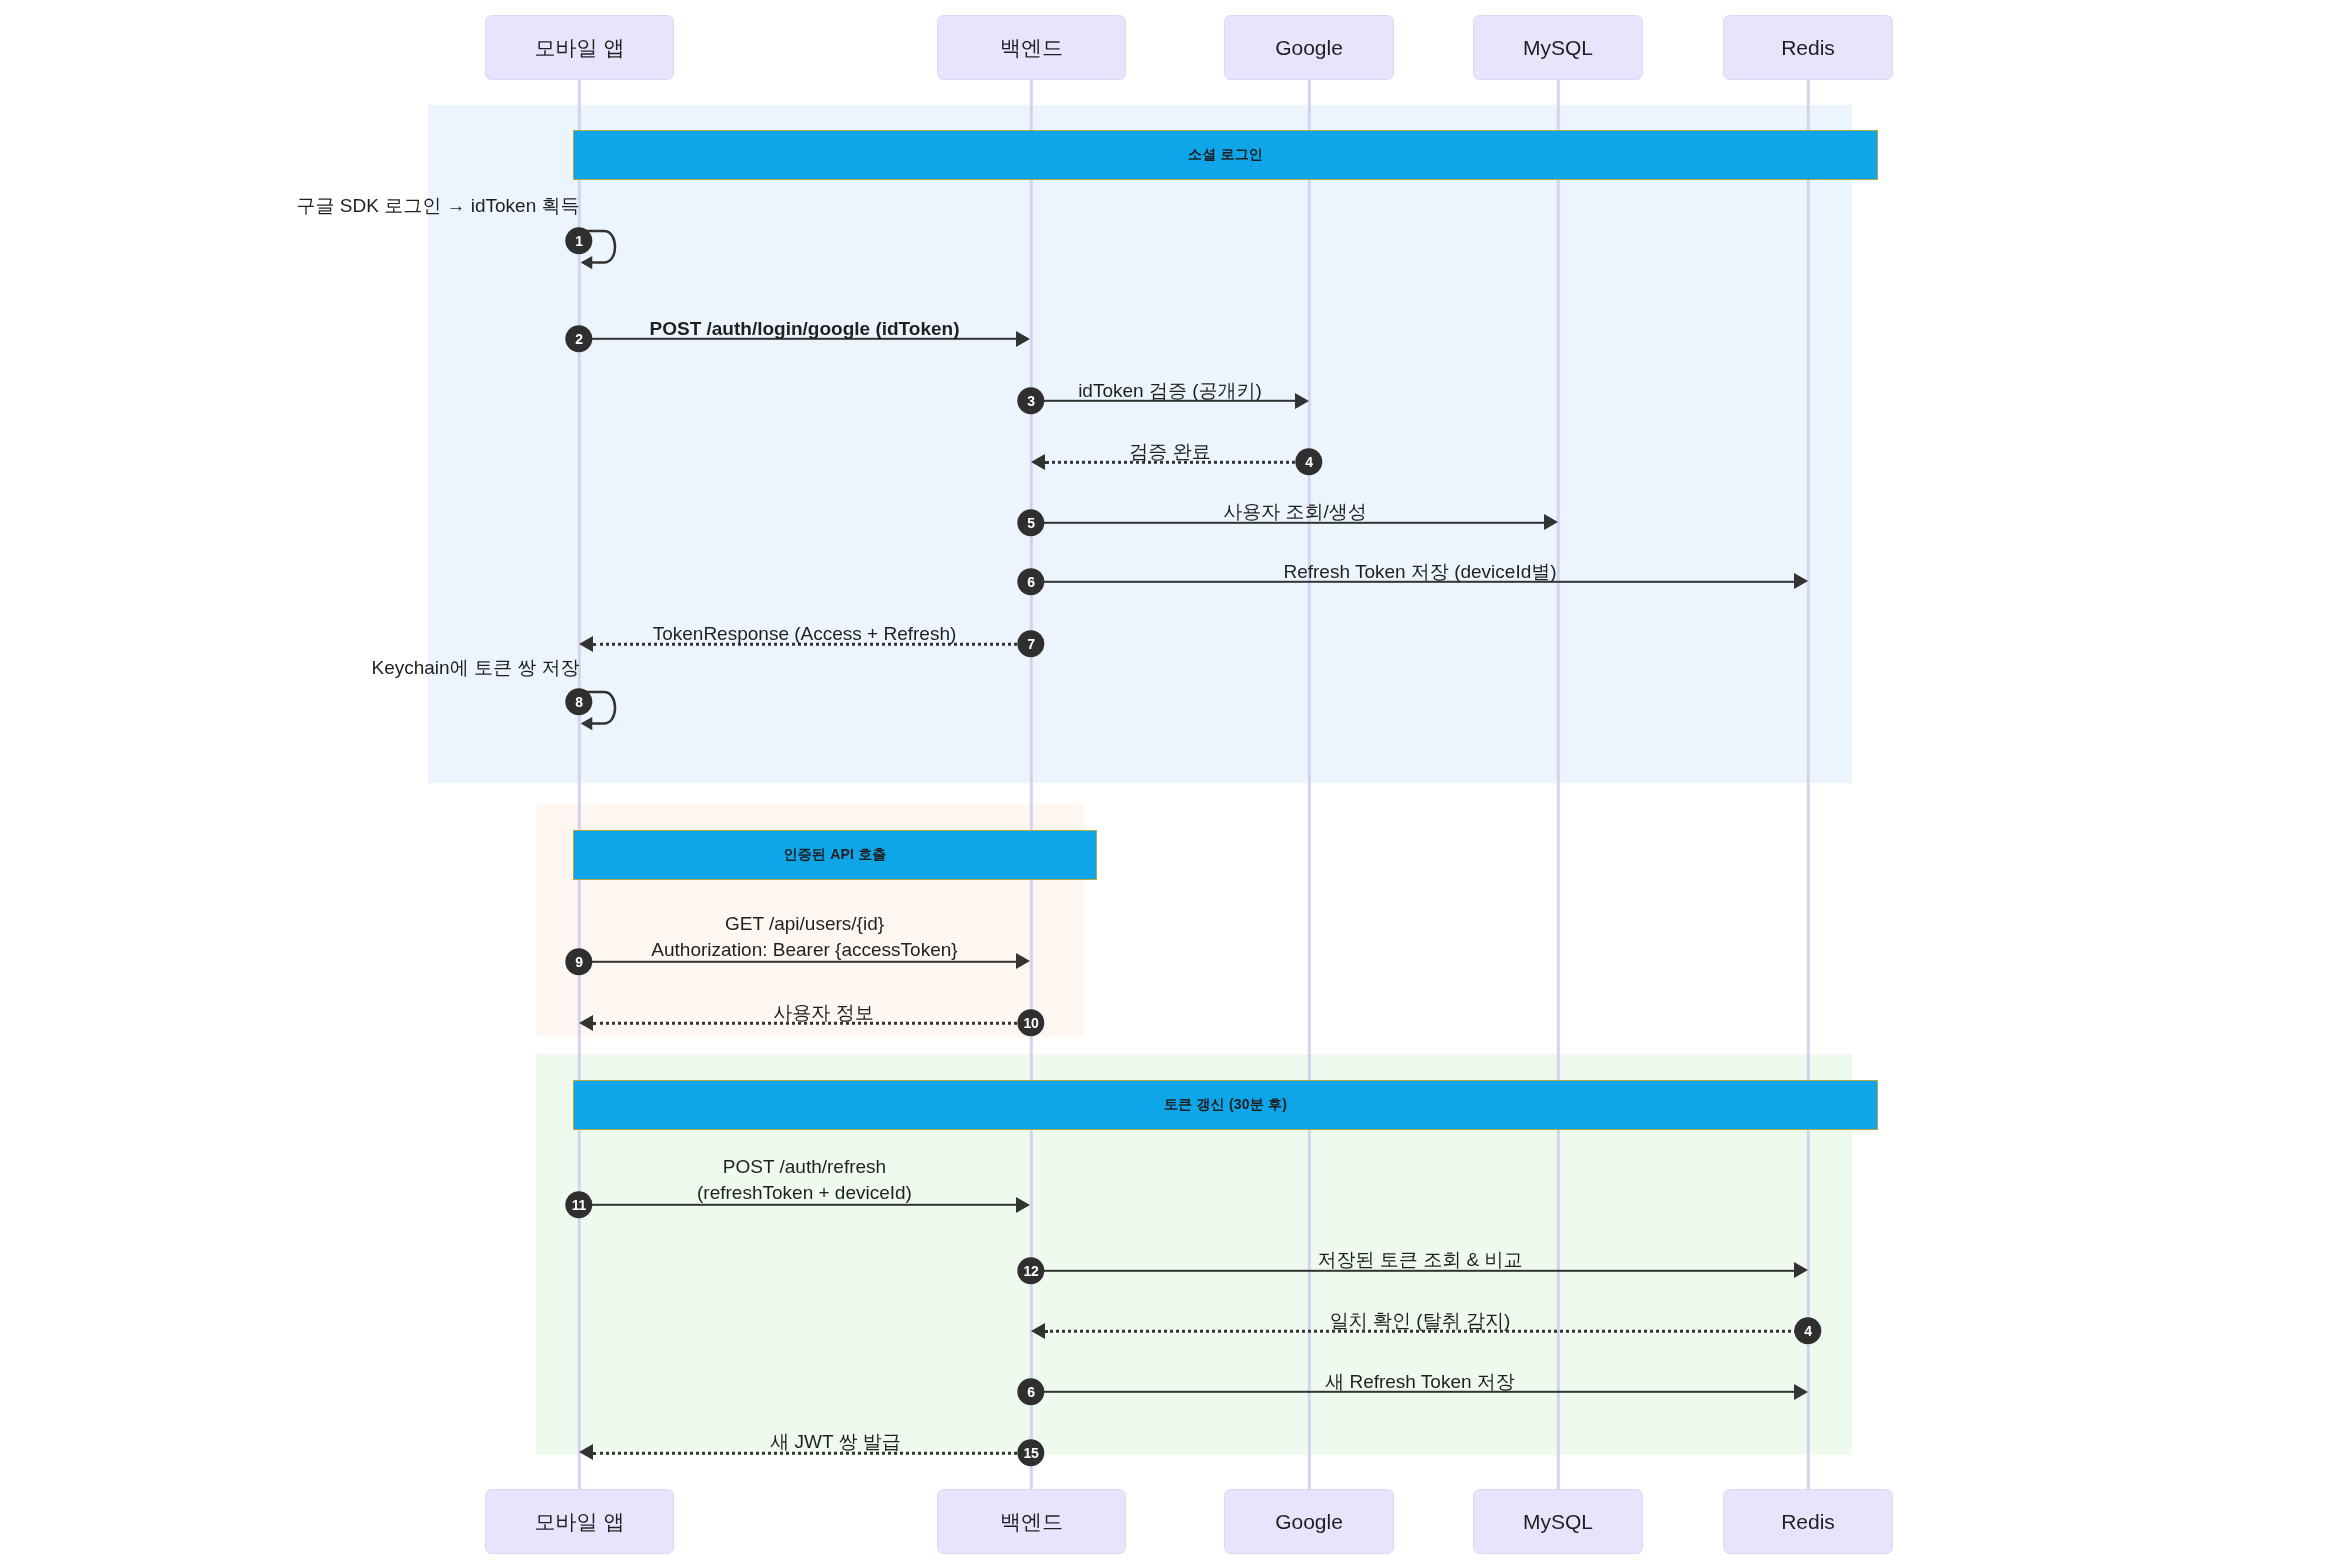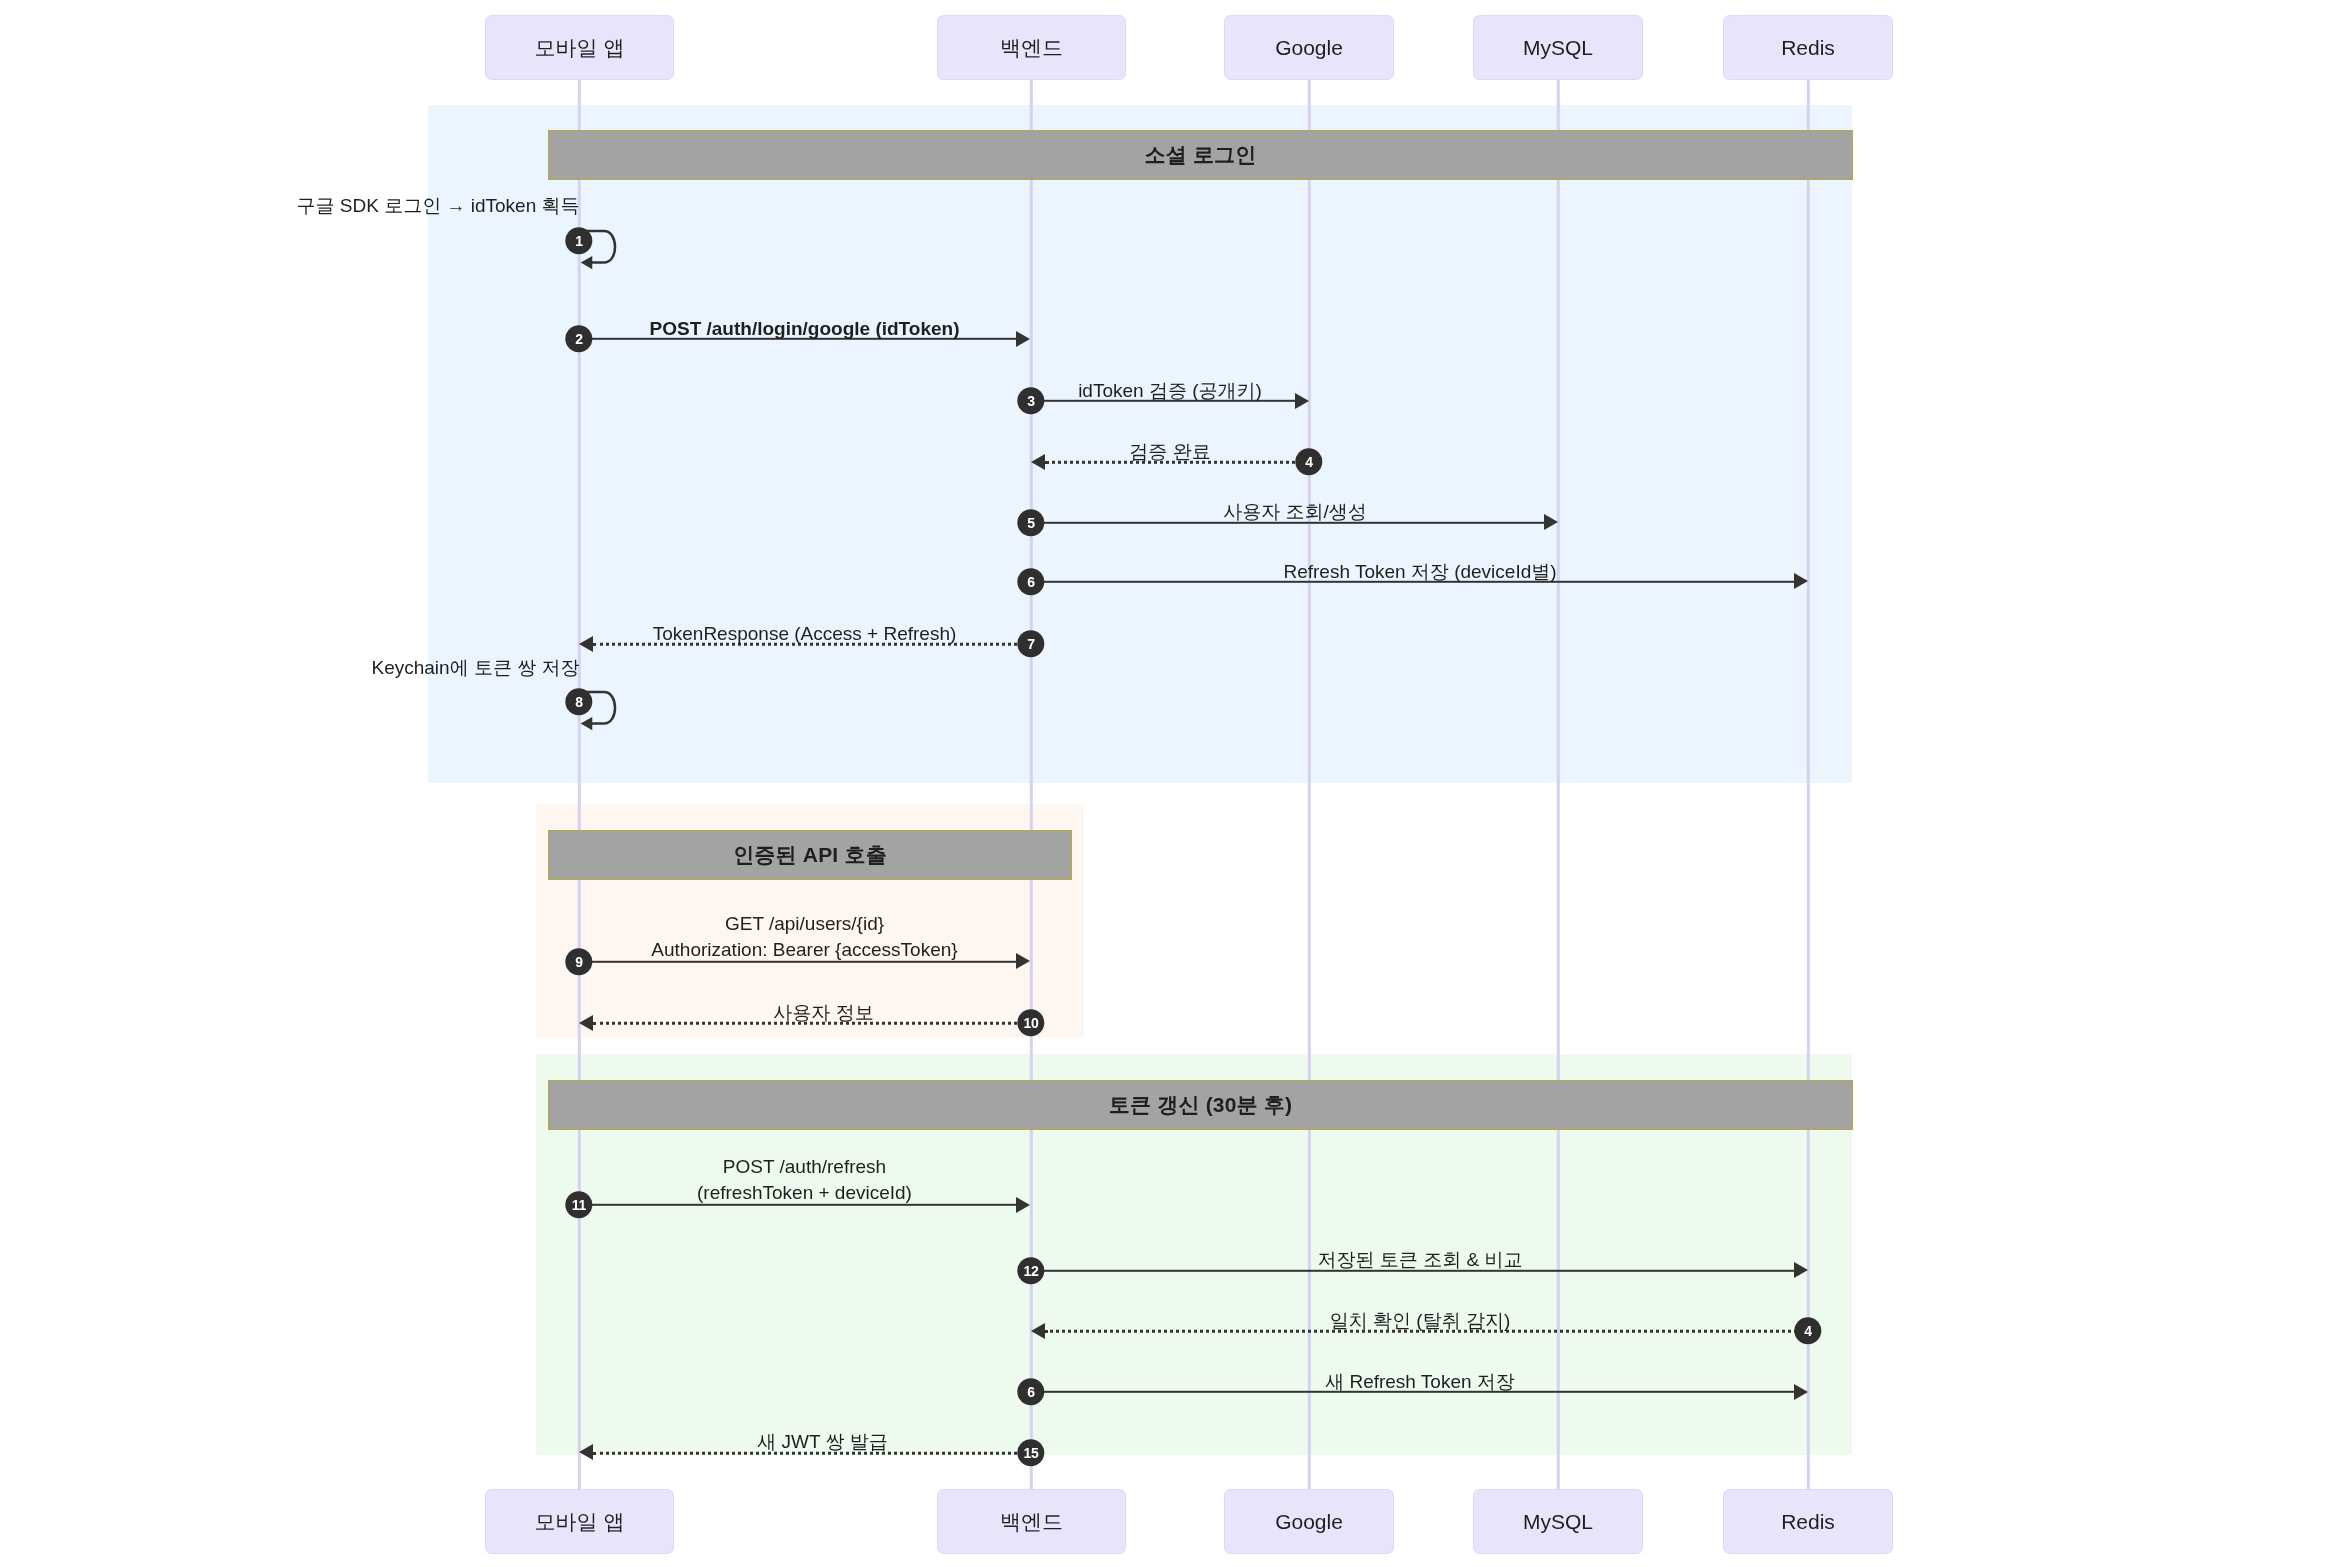--- a/index.html
+++ b/index.html
@@ -47,29 +47,30 @@
     color: #1f1f1f;
     font-size: 21px;
     line-height: 1.2;
     text-align: center;
   }
 
   
   .section-title {
     position: absolute;
     box-sizing: border-box;
-    background: #a3a3a3;
+    background: #0ea5e9;
     border: 1.7px solid #b2ab3c;
     display: flex;
     align-items: center;
     justify-content: center;
     color: #1f1f1f;
-    font-size: 21px;
+    font-size: 14px;
     font-weight: bold;
     letter-spacing: 0.2px;
+    margin-left: 25px;
   }
 
   
   .msg-line {
     position: absolute;
     height: 0;
     border-top: 2.5px solid #333333;
     transform: translateY(-1.2px);
   }
   .msg-line.dotted {
@@ -206,21 +207,21 @@
       <div class="msg-line dotted" style="left: 1045px; top: 1331px; width: 764px;"></div>
       <div class="arrow-head left" style="left: 1031px; top: 1323px;"></div>
       <div class="msg-label" style="left: 1031px; top: 1308px; width: 778px;">일치 확인 (탈취 감지)</div>
       <div class="seq-num" style="left: 1808px; top: 1331px;">4</div>
       <div class="msg-line" style="left: 1031px; top: 1392px; width: 764px;"></div>
       <div class="arrow-head right" style="left: 1794px; top: 1384px;"></div>
       <div class="msg-label" style="left: 1031px; top: 1369px; width: 778px;">새 Refresh Token 저장</div>
       <div class="seq-num" style="left: 1031px; top: 1392px;">6</div>
       <div class="msg-line dotted" style="left: 593px; top: 1453px; width: 437px;"></div>
       <div class="arrow-head left" style="left: 579px; top: 1444px;"></div>
-      <div class="msg-label" style="left: 597px; top: 1429px; width: 451px;">새 JWT 쌍 발급</div>
+      <div class="msg-label" style="left: 610px; top: 1429px; width: 451px;">새 JWT 쌍 발급</div>
       <div class="seq-num" style="left: 1031px; top: 1453px;">15</div>
     </div>
   <div id="participants-layer">
       <div class="participant" style="left: 485px; top: 15px; width: 189px; height: 65px;">모바일 앱</div>
       <div class="participant" style="left: 485px; top: 1489px; width: 189px; height: 65px;">모바일 앱</div>
       <div class="participant" style="left: 937px; top: 15px; width: 189px; height: 65px;">백엔드</div>
       <div class="participant" style="left: 937px; top: 1489px; width: 189px; height: 65px;">백엔드</div>
       <div class="participant" style="left: 1224px; top: 15px; width: 170px; height: 65px;">Google</div>
       <div class="participant" style="left: 1224px; top: 1489px; width: 170px; height: 65px;">Google</div>
       <div class="participant" style="left: 1473px; top: 15px; width: 170px; height: 65px;">MySQL</div>

